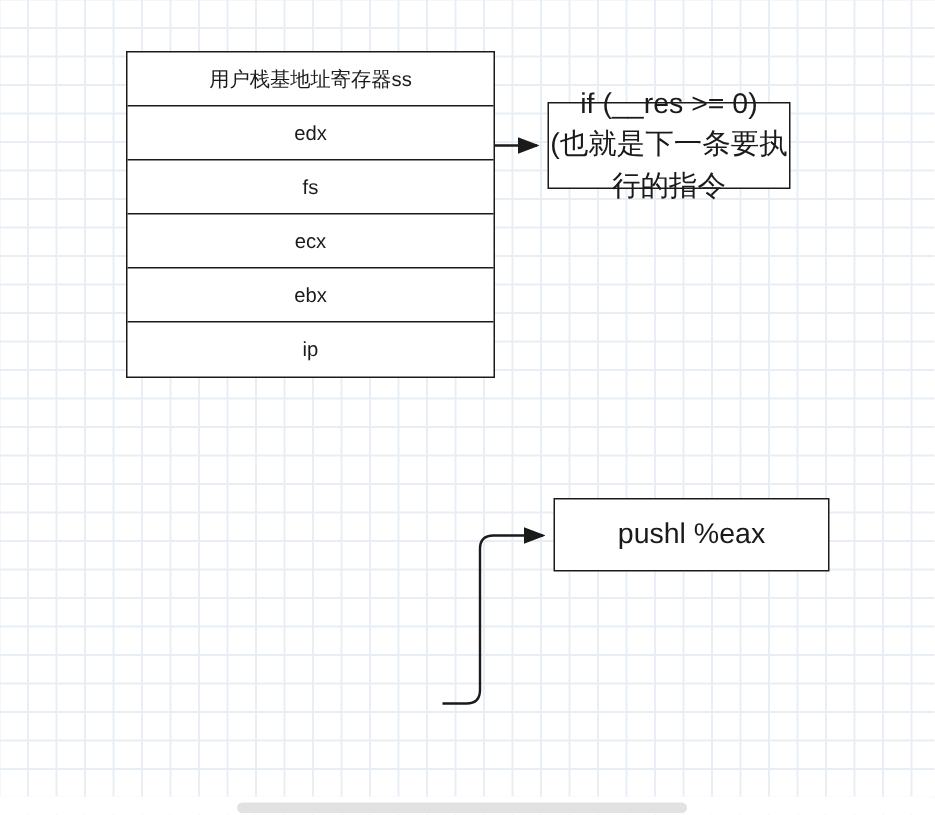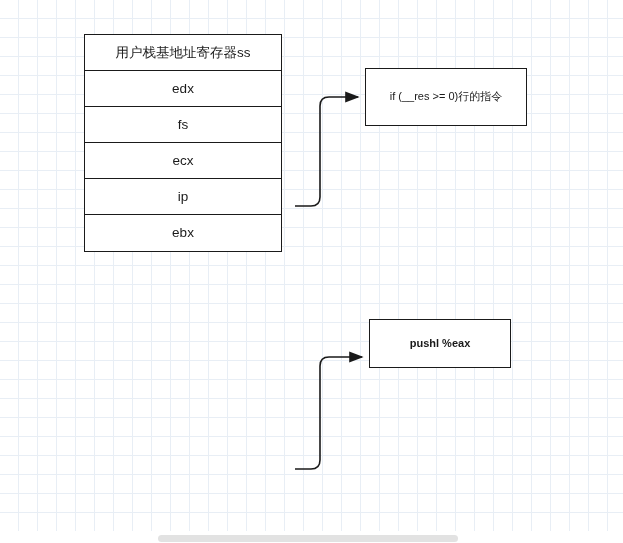--- a/index.html
+++ b/index.html
@@ -39,21 +39,21 @@
     bottom: 1px;
     width: 300px;
     height: 7px;
     background: #e2e2e2;
     border-radius: 4px;
   }
   .stack {
     position: absolute;
     left: 84px;
     top: 34px;
-    width: 198px;
+    width: 246px;
     border: 1px solid #1a1a1a;
     background: #ffffff;
     box-sizing: border-box;
   }
   .stack-row {
     height: 36px;
     line-height: 36px;
     text-align: center;
     font-size: 13.5px;
     color: #1a1a1a;
@@ -64,40 +64,39 @@
   }
   .stack-row:last-child {
     border-bottom: none;
   }
   .callout {
     position: absolute;
     border: 1px solid #1a1a1a;
     background: #ffffff;
     box-sizing: border-box;
     display: flex;
-    flex-direction: row;
+    flex-direction: column;
     align-items: center;
     justify-content: center;
-    font-size: 11px;
+    font-size: 19px;
     color: #1a1a1a;
     line-height: 1.45;
     text-align: center;
   }
   #callout-if {
     left: 365px;
     top: 68px;
     width: 162px;
     height: 58px;
   }
   #callout-pushl {
     left: 369px;
-    top: 319px;
-    width: 142px;
+    top: 332px;
+    width: 184px;
     height: 49px;
-    font-weight: bold;
   }
   svg.connector {
     position: absolute;
     left: 0;
     top: 0;
     width: 623px;
     height: 543px;
     pointer-events: none;
   }
 </style>
@@ -114,26 +113,27 @@
     </defs>
     <path d="M 295 206 L 311 206 Q 320 206 320 197 L 320 106 Q 320 97 329 97 L 358 97" fill="none" stroke="#1a1a1a" stroke-width="1.6" marker-end="url(#arrowhead)"></path>
     <path d="M 295 469 L 311 469 Q 320 469 320 460 L 320 366 Q 320 357 329 357 L 362 357" fill="none" stroke="#1a1a1a" stroke-width="1.6" marker-end="url(#arrowhead)"></path>
   </svg>
 
   <div class="stack">
     <div class="stack-row">用户栈基地址寄存器ss</div>
     <div class="stack-row">edx</div>
     <div class="stack-row">fs</div>
     <div class="stack-row">ecx</div>
+    <div class="stack-row">ebx</div>
     <div class="stack-row">ip</div>
-    <div class="stack-row">ebx</div>
   </div>
 
   <div class="callout" id="callout-if">
     <div>if (__res &gt;= 0)</div>
+    <div>(也就是下一条要执</div>
     <div>行的指令</div>
   </div>
 
   <div class="callout" id="callout-pushl">
     <div>pushl %eax</div>
   </div>
 
   <div id="bottom-strip">
     <div id="bottom-scrollbar"></div>
   </div>

